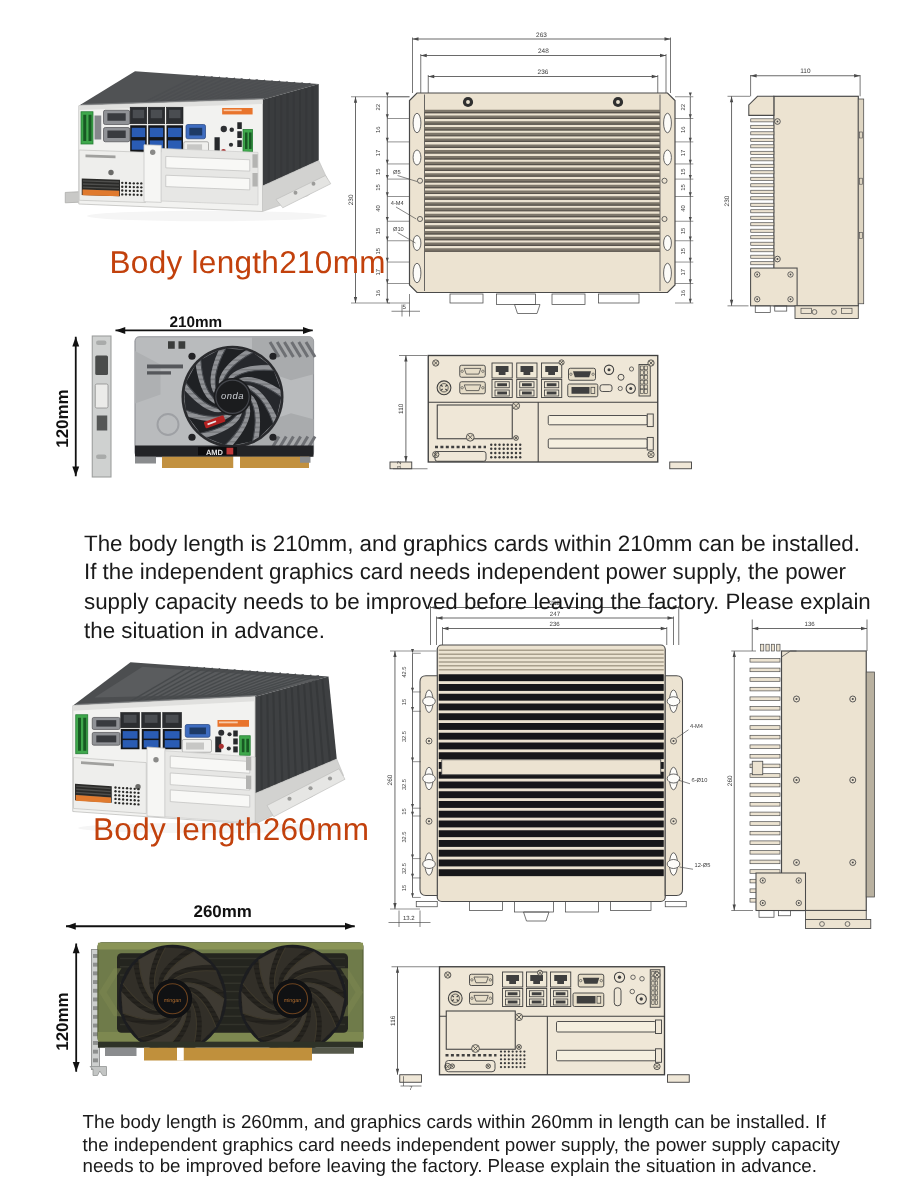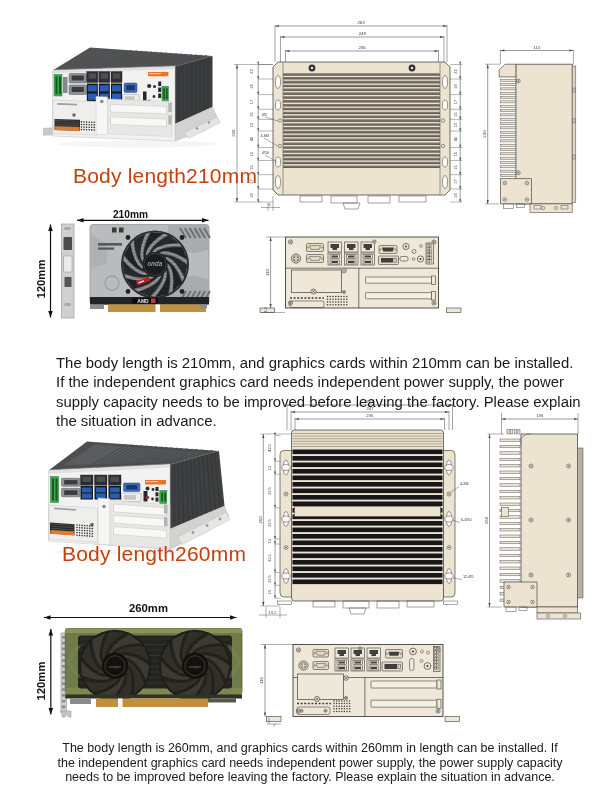--- a/index.html
+++ b/index.html
@@ -1264,13 +1264,13 @@
       <line x1="269" y1="717.5" x2="269" y2="724" stroke="#4a4a4a" stroke-width="0.45"></line>
     </g>
 </svg>
 
 <div class="abs cap" style="left:73px;top:164px;">Body length210mm</div>
 
 <div class="abs para1" style="left:56px;top:354px;width:545px;">The body length is 210mm, and graphics cards within 210mm can be installed.<br>If the independent graphics card needs independent power supply, the power<br>supply capacity needs to be improved before leaving the factory. Please explain<br>the situation in advance.</div>
 
 <div class="abs cap" style="left:62px;top:542px;">Body length260mm</div>
 
-<div class="abs para2" style="left:55px;top:741px;width:510px;text-align:center;">The body length is 260mm, and graphics cards within 260mm in length can be installed. If<br>the independent graphics card needs independent power supply, the power supply capacity<br>needs to be improved before leaving the factory. Please explain the situation in advance.</div>
+<div class="abs para2" style="left:55px;top:741px;width:510px;">The body length is 260mm, and graphics cards within 260mm in length can be installed. If<br>the independent graphics card needs independent power supply, the power supply capacity<br>needs to be improved before leaving the factory. Please explain the situation in advance.</div>
 
 </body></html>

